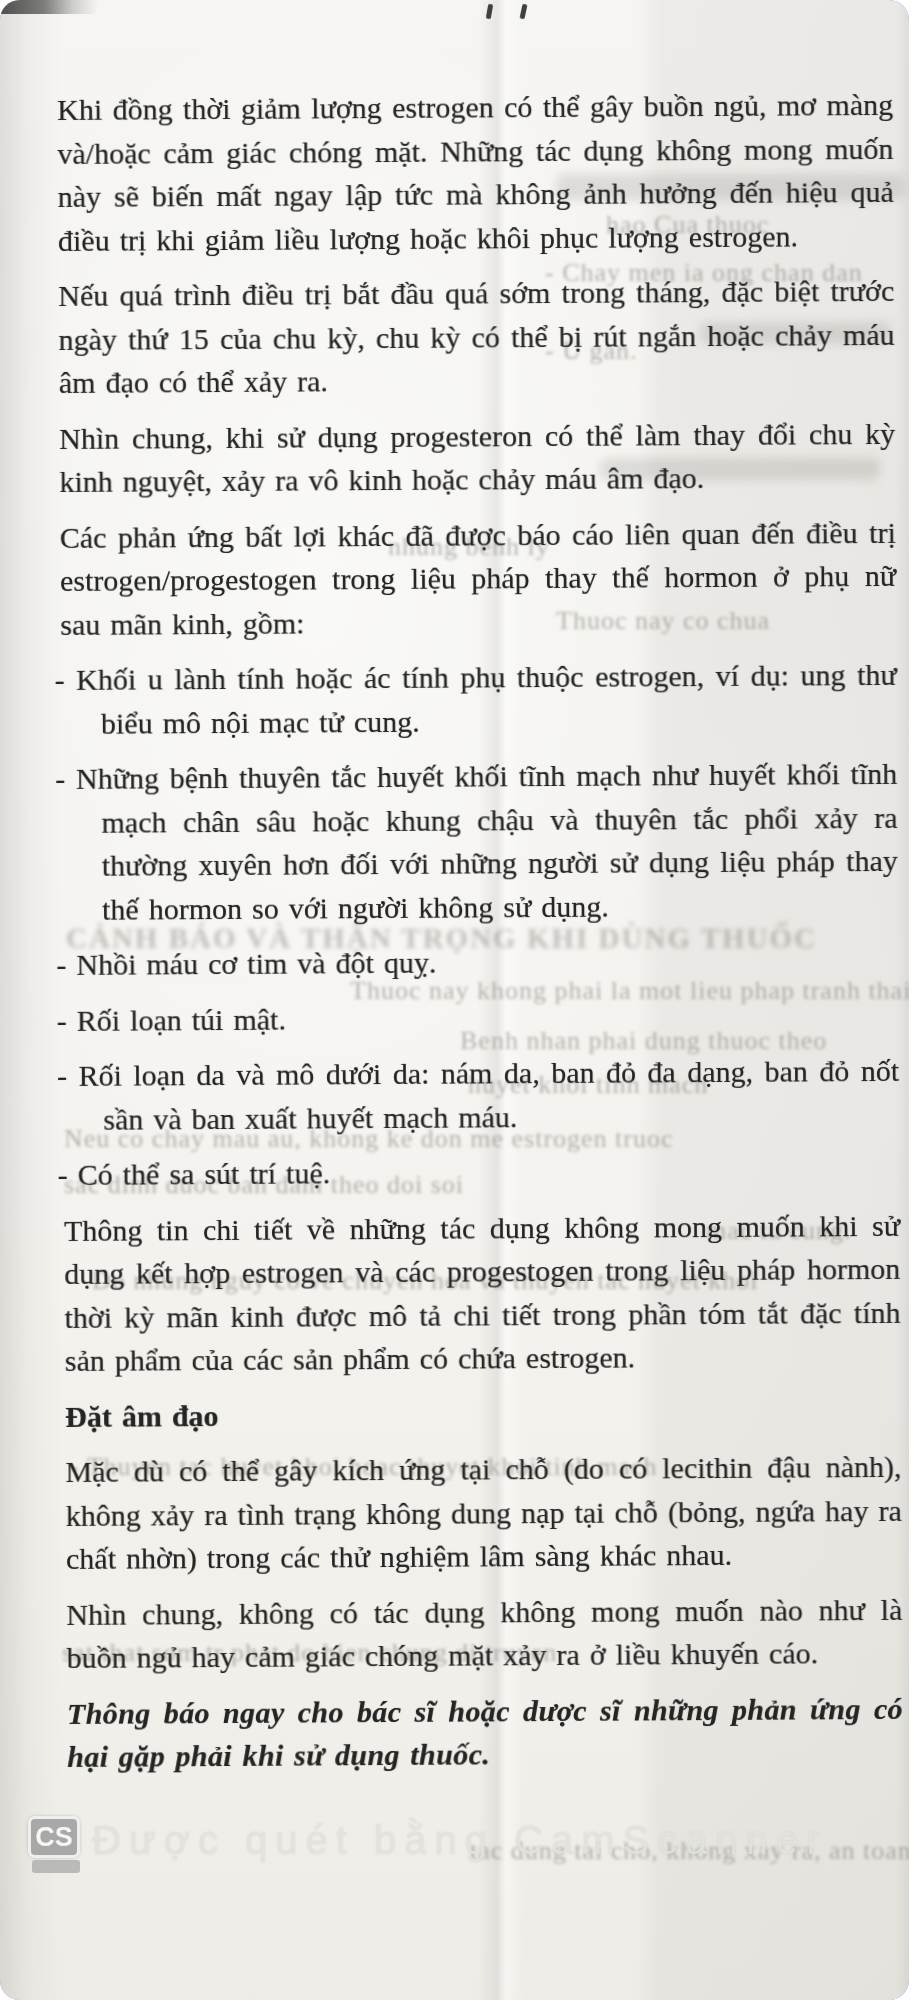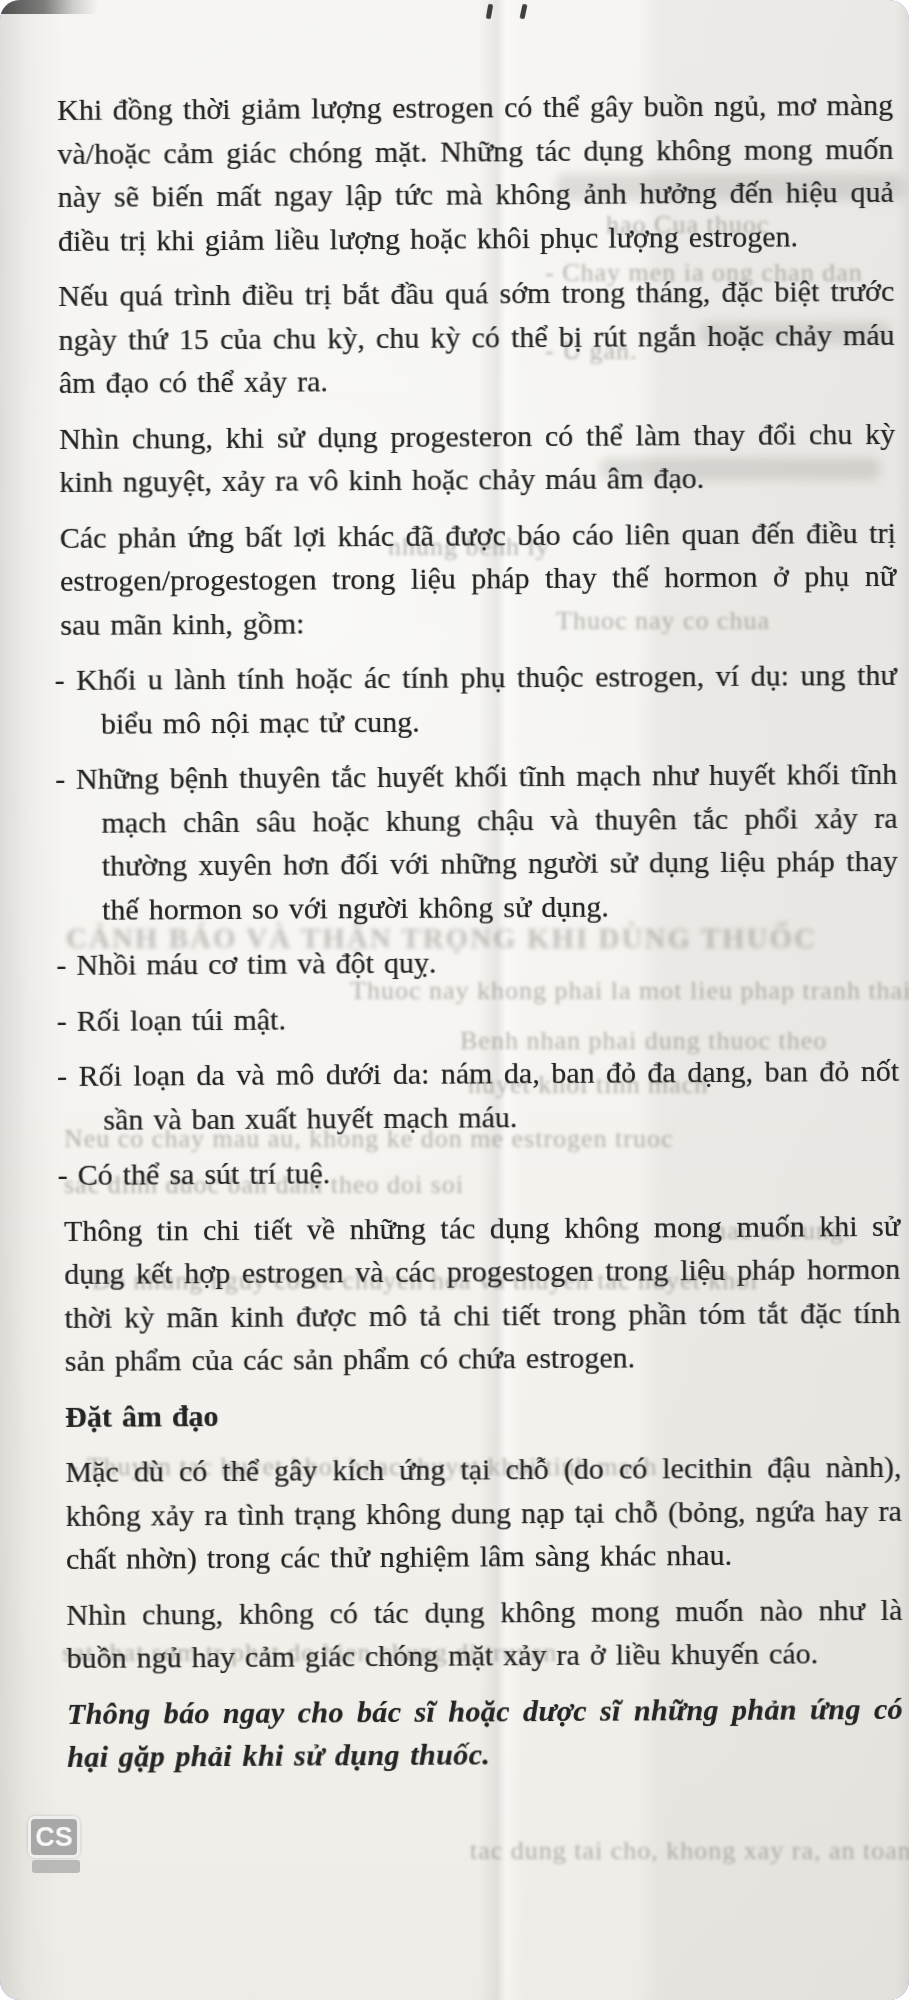--- a/index.html
+++ b/index.html
@@ -111,14 +111,15 @@
     <p>Mặc dù có thể gây kích ứng tại chỗ (do có lecithin đậu nành), không xảy ra tình trạng không dung nạp tại chỗ (bỏng, ngứa hay ra chất nhờn) trong các thử nghiệm lâm sàng khác nhau.</p>
     <p>Nhìn chung, không có tác dụng không mong muốn nào như là buồn ngủ hay cảm giác chóng mặt xảy ra ở liều khuyến cáo.</p>
     <p class="em">Thông báo ngay cho bác sĩ hoặc dược sĩ những phản ứng có hại gặp phải khi sử dụng thuốc.</p>
   </div>
 
   <div class="watermark">
     <div class="cs-badge">
       <span>CS</span>
     </div>
     <div class="cs-tab"></div>
+    <div class="wm-caption">Được quét bằng CamScanner</div>
   </div>
 </div>
 
 </body></html>

